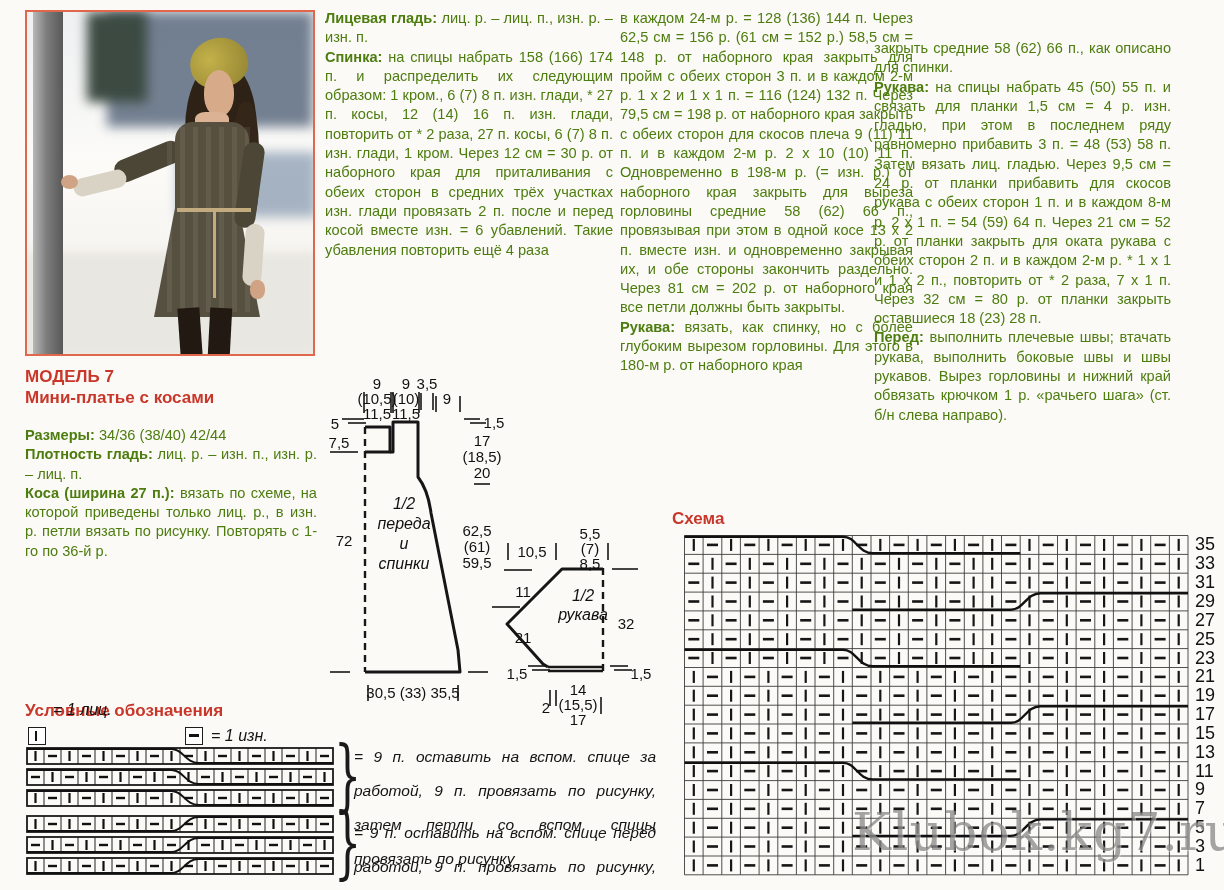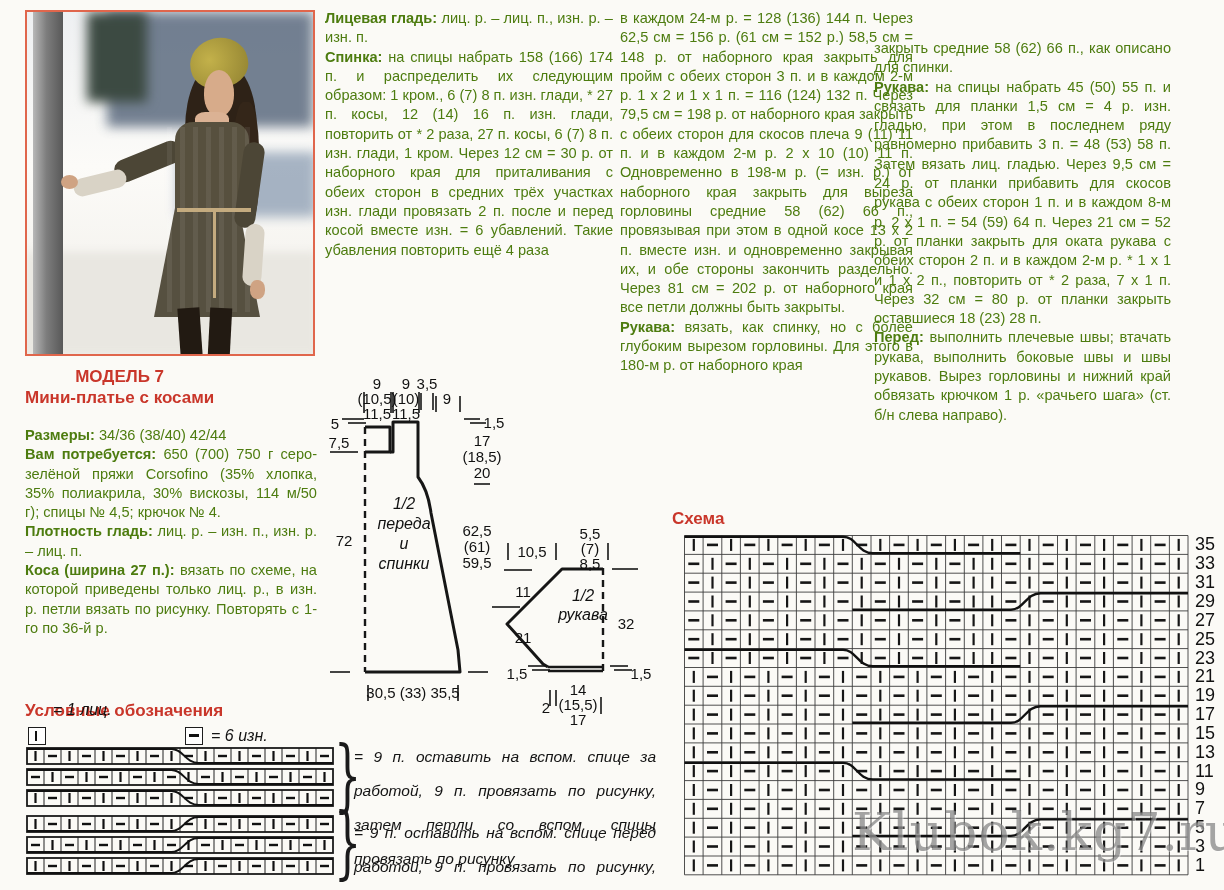--- a/index.html
+++ b/index.html
@@ -70,27 +70,26 @@
     <div style="position:absolute;left:140px;top:115px;width:90px;height:185px;background:repeating-linear-gradient(90deg,rgba(255,255,255,.07) 0 5px,transparent 5px 13px);"></div>
     <div style="position:absolute;left:212px;top:130px;width:21px;height:86px;background:#4c4636;border-radius:10px;transform:rotate(8deg);"></div>
     <div style="position:absolute;left:217px;top:212px;width:19px;height:62px;background:#d9d3c6;border-radius:9px;transform:rotate(4deg);"></div>
     <div style="position:absolute;left:223px;top:268px;width:15px;height:19px;background:#cfa383;border-radius:45%;"></div>
     <div style="position:absolute;left:150px;top:196px;width:74px;height:4px;background:#c4ab7f;"></div>
     <div style="position:absolute;left:186px;top:200px;width:3px;height:86px;background:#c4ab7f;"></div>
     <div style="position:absolute;left:152px;top:296px;width:22px;height:48px;background:#221a12;transform:rotate(-4deg);"></div>
     <div style="position:absolute;left:182px;top:296px;width:22px;height:48px;background:#221a12;transform:rotate(3deg);"></div>
   </div>
 
-  <div class="redhead" style="left:25px;top:366px;text-align:center;"><span>МОДЕЛЬ 7</span><br><span>Мини-платье с косами</span></div>
+  <div class="redhead" style="left:25px;top:366px;"><span>МОДЕЛЬ 7</span><br><span>Мини-платье с косами</span></div>
   <div class="redhead" style="left:25px;top:700px;">Условные обозначения</div>
   <div class="redhead" style="left:672px;top:508px;">Схема</div>
 
   <div class="txtcol" style="left:25px;top:426px;width:292px;">
       <p><b>Размеры:</b> 34/36 (38/40) 42/44</p>
-      <p><b>Вам потребуется:</b> 650 (700) 750 г серо-зелёной пряжи Corsofino (35% хлопка, 35% полиакрила, 30% вискозы, 114 м/50 г); спицы № 4,5; крючок № 4.</p>
       <p><b>Плотность гладь:</b> лиц. р. – изн. п., изн. р. – лиц. п.</p>
       <p><b>Коса (ширина 27 п.):</b> вязать по схеме, на которой приведены только лиц. р., в изн. р. петли вязать по рисунку. Повторять с 1-го по 36-й р.</p>
     </div>
   <div class="txtcol" style="left:325px;top:9px;width:288px;">
       <p><b>Лицевая гладь:</b> лиц. р. – лиц. п., изн. р. – изн. п.</p>
       <p><b>Спинка:</b> на спицы набрать 158 (166) 174 п. и распределить их следующим образом: 1 кром., 6 (7) 8 п. изн. глади, * 27 п. косы, 12 (14) 16 п. изн. глади, повторить от * 2 раза, 27 п. косы, 6 (7) 8 п. изн. глади, 1 кром. Через 12 см = 30 р. от наборного края для приталивания с обеих сторон в средних трёх участках изн. глади провязать 2 п. после и перед косой вместе изн. = 6 убавлений. Такие убавления повторить ещё 4 раза</p>
     </div>
   <div class="txtcol" style="left:620px;top:9px;width:293px;">
       <p>в каждом 24-м р. = 128 (136) 144 п. Через 62,5 см = 156 р. (61 см = 152 р.) 58,5 см = 148 р. от наборного края закрыть для пройм с обеих сторон 3 п. и в каждом 2-м р. 1 х 2 и 1 х 1 п. = 116 (124) 132 п. Через 79,5 см = 198 р. от наборного края закрыть с обеих сторон для скосов плеча 9 (11) 11 п. и в каждом 2-м р. 2 х 10 (10) 11 п. Одновременно в 198-м р. (= изн. р.) от наборного края закрыть для выреза горловины средние 58 (62) 66 п., провязывая при этом в одной косе 13 х 2 п. вместе изн. и одновременно закрывая их, и обе стороны закончить раздельно. Через 81 см = 202 р. от наборного края все петли должны быть закрыты.</p>
       <p><b>Рукава:</b> вязать, как спинку, но с более глубоким вырезом горловины. Для этого в 180-м р. от наборного края</p>
@@ -748,21 +747,21 @@
 
   <div id="watermark">Klubok.kg7.ru</div>
 
   <span class="keybox" style="left:28px;top:727px;">
       <i class="sym-v"></i>
     </span>
   <span class="keytext" style="left:53px;top:701px;">= 1 лиц.</span>
   <span class="keybox" style="left:185px;top:727px;">
       <i class="sym-h"></i>
     </span>
-  <span class="keytext" style="left:211px;top:727px;">= 6 изн.</span>
+  <span class="keytext" style="left:211px;top:727px;">= 1 изн.</span>
 
   <svg id="legend-strips" width="315" height="136">
       <rect x="9.4" y="5" width="2.2" height="10" fill="#111"></rect>
       <rect x="23" y="8.8" width="9" height="2.4" fill="#111"></rect>
       <line class="grid" x1="19" y1="2" x2="19" y2="18"></line>
       <rect x="43.4" y="5" width="2.2" height="10" fill="#111"></rect>
       <line class="grid" x1="36" y1="2" x2="36" y2="18"></line>
       <rect x="57" y="8.8" width="9" height="2.4" fill="#111"></rect>
       <line class="grid" x1="53" y1="2" x2="53" y2="18"></line>
       <rect x="77.4" y="5" width="2.2" height="10" fill="#111"></rect>

